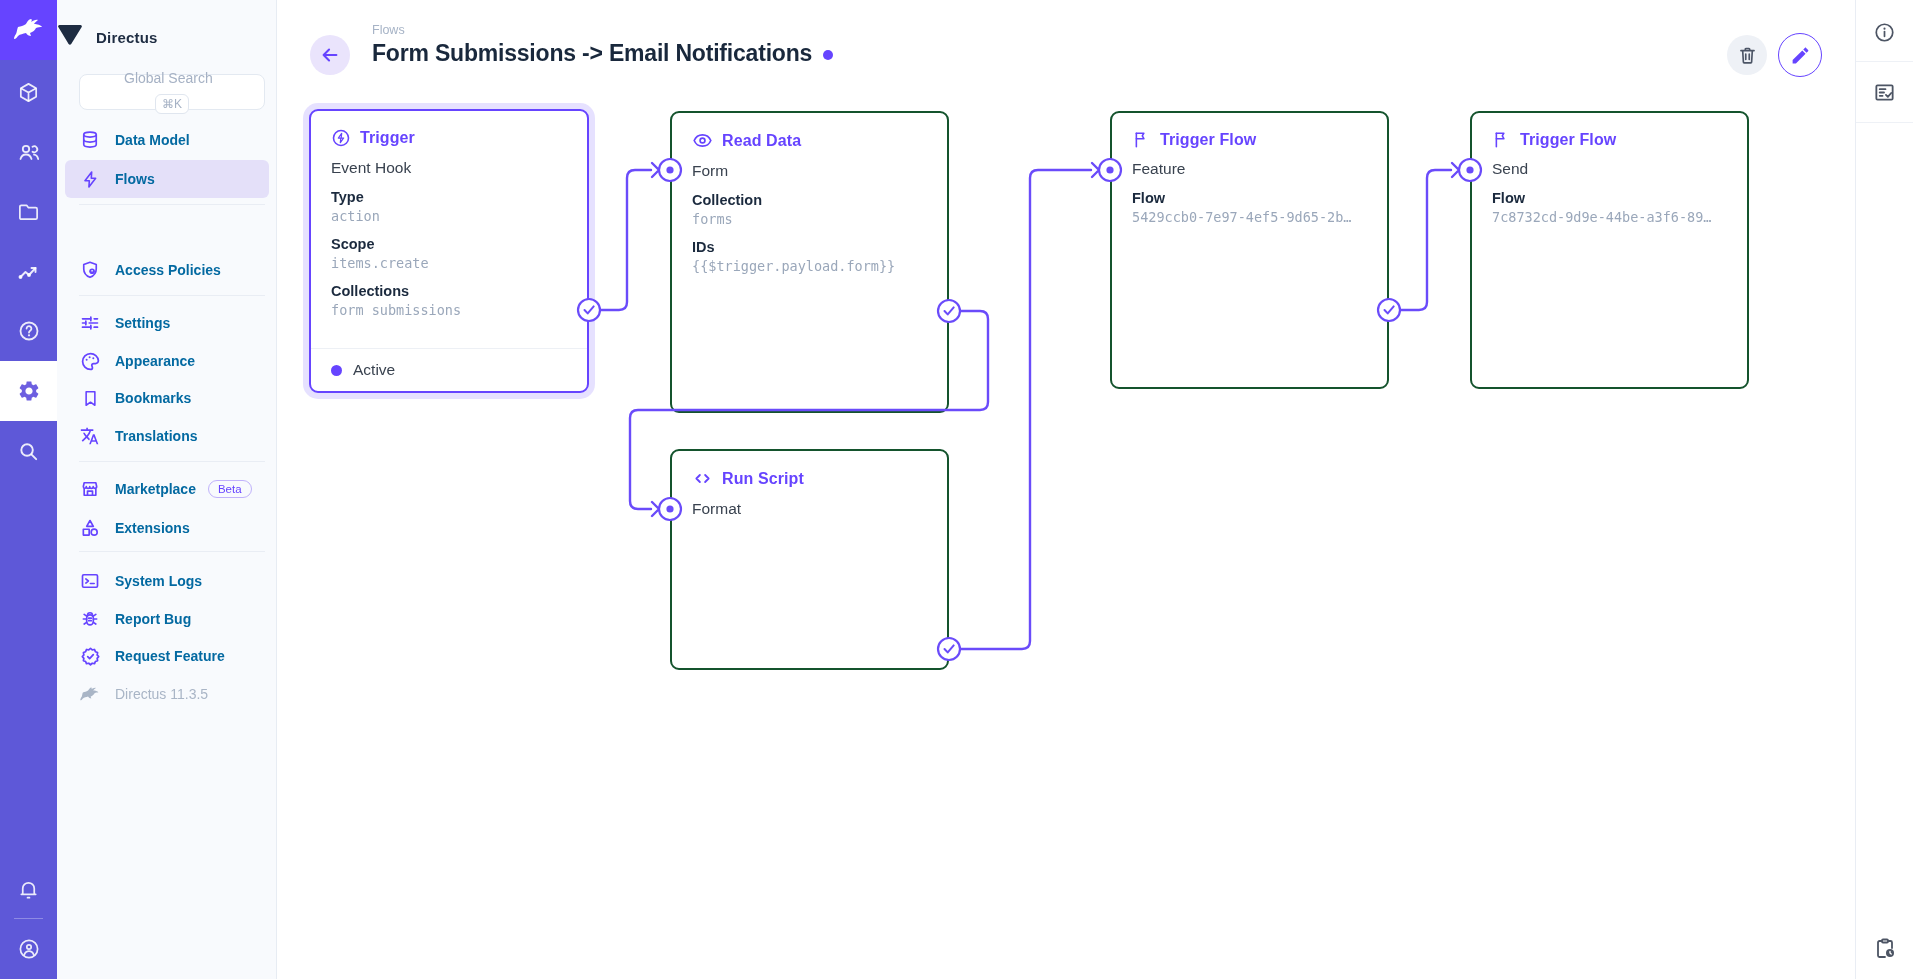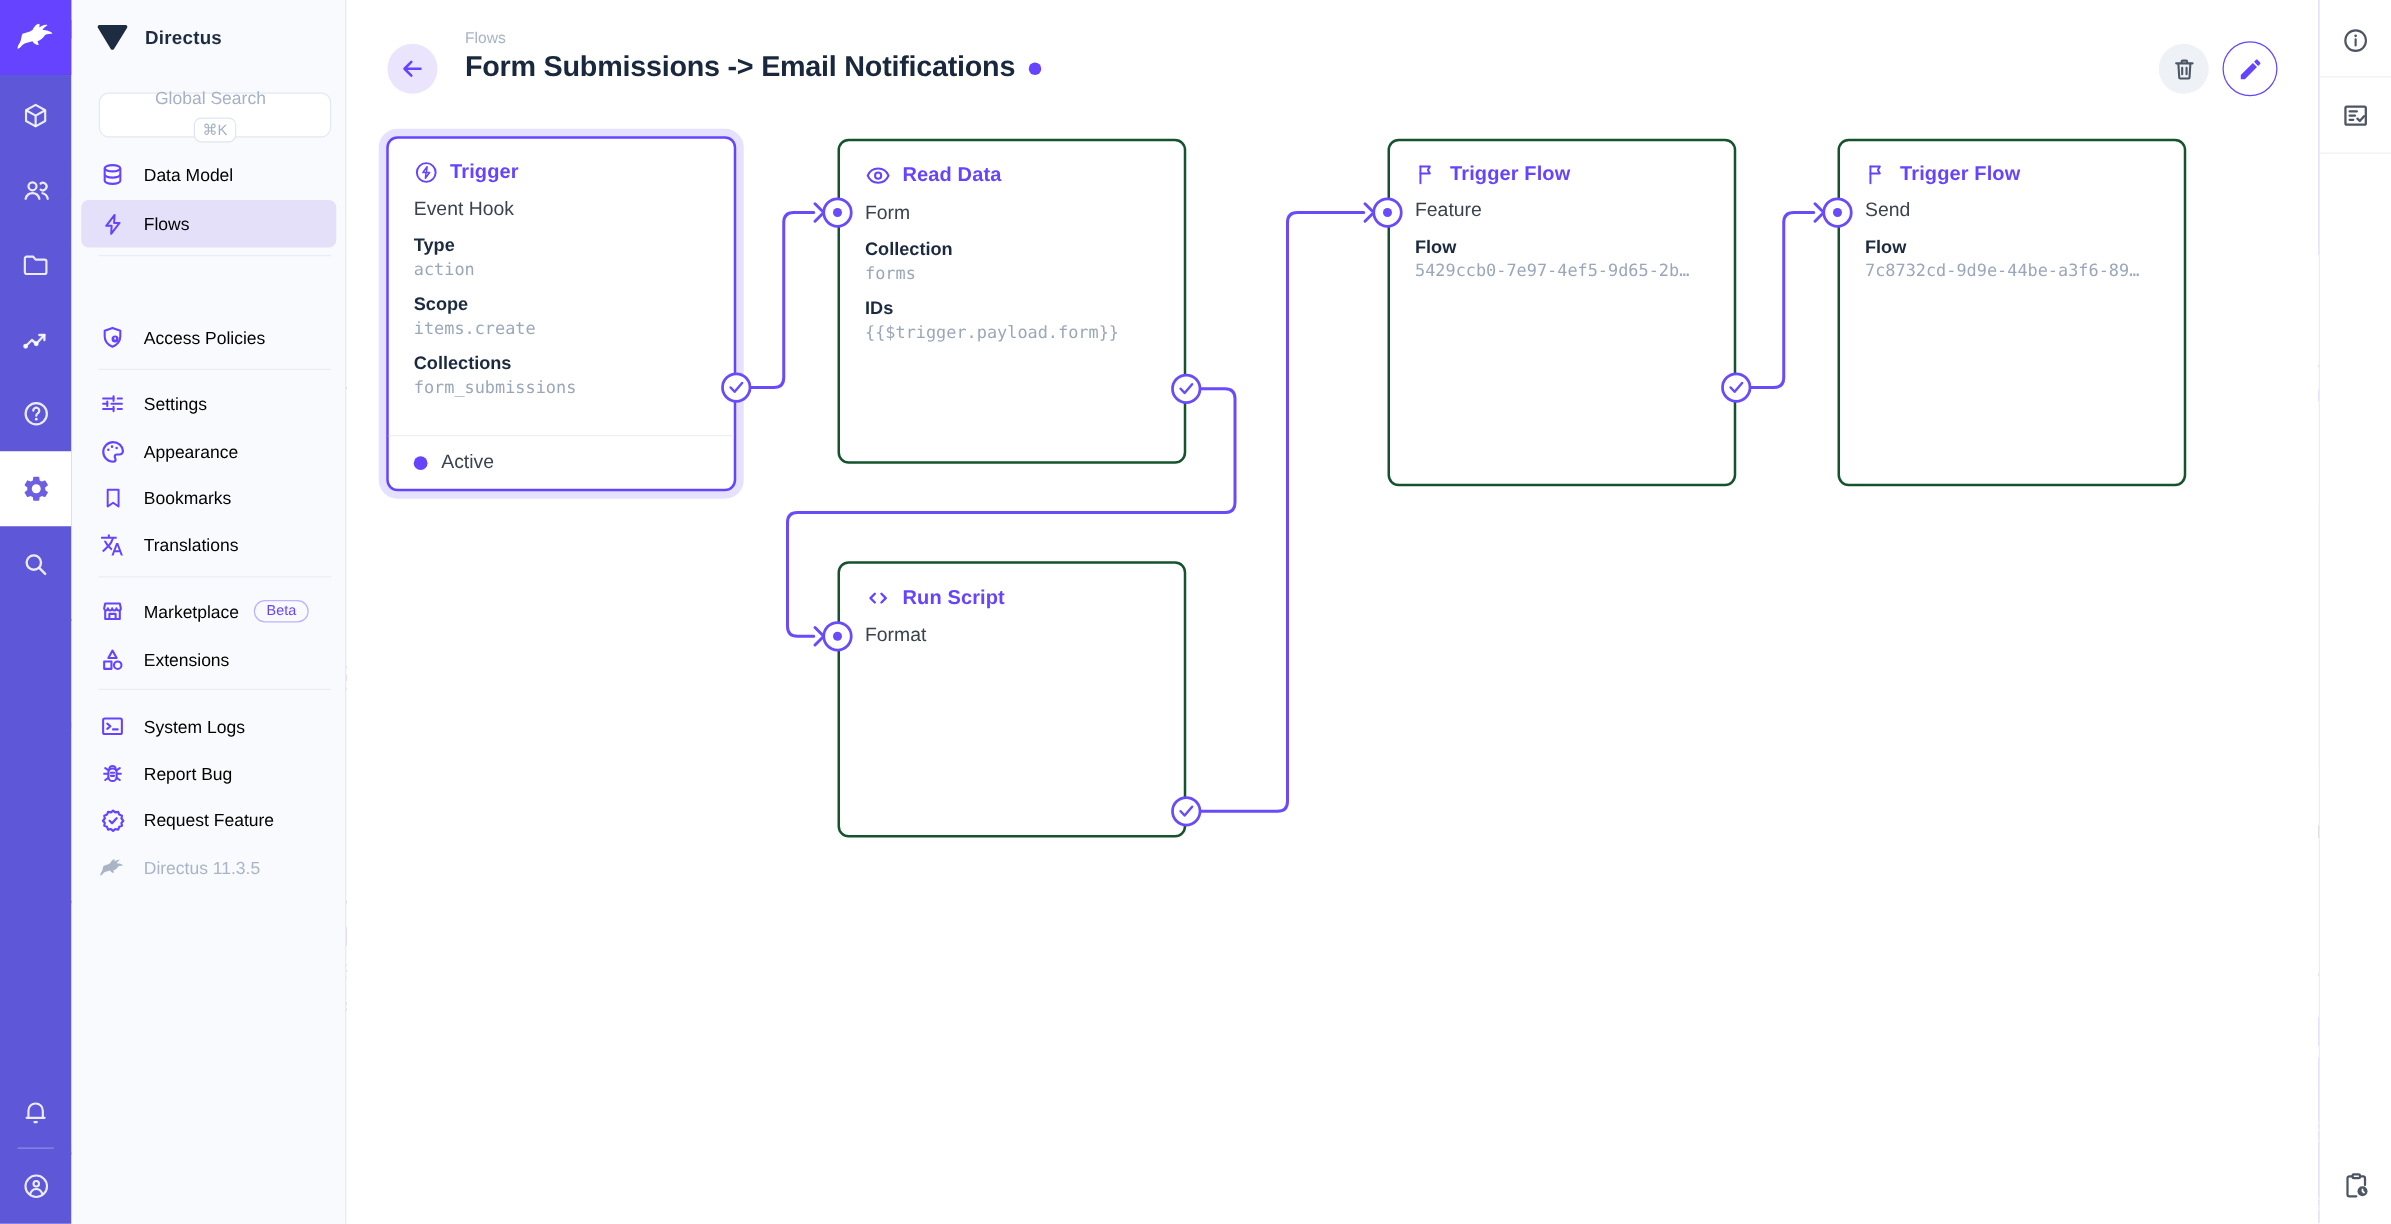--- a/index.html
+++ b/index.html
@@ -10,34 +10,34 @@
   
   .module-bar { position:fixed; left:0; top:0; width:57px; height:979px; background:#5e58d8; z-index:30; }
   .logo-tile { width:57px; height:60px; background:#6644ff; display:flex; align-items:center; justify-content:center; color:#fff; }
   .mod-item { position:absolute; left:0; width:57px; height:60px; display:flex; align-items:center; justify-content:center;
     color:rgba(255,255,255,.88); cursor:pointer; }
   .mod-item.active { background:#fff; color:#6d5fe0; }
   .mod-divider { position:absolute; left:14px; width:29px; height:1px; background:rgba(255,255,255,.3); }
 
   
   .nav-sidebar { position:fixed; left:57px; top:0; width:220px; height:979px; background:#f8fafd; border-right:1px solid #e7ecf3; z-index:20; }
-  .project-head { position:absolute; top:14px; left:0; width:100%; height:32px; display:flex; align-items:center; padding-left:20px; }
+  .project-head { position:absolute; top:14px; left:0; width:100%; height:32px; display:flex; align-items:flex-end; }
   .project-logo { width:26px; height:22px; color:#1e2c42; }
   .project-name { margin-left:13px; font-size:15px; font-weight:700; color:#1e2c42; letter-spacing:.2px; }
   .search-box { position:absolute; left:22px; top:74px; width:186px; height:36px; background:#fff; border:1px solid #e3e9f1;
     border-radius:8px; display:flex; align-items:center; justify-content:center; gap:8px; cursor:text;flex-direction:column; }
   .search-box input { border:none; outline:none; width:96px; font-size:14px; color:#57617a; background:transparent;
     font-family:"Liberation Sans",sans-serif; }
   .search-box input::placeholder { color:#a5b1c4; }
   .kbd-chip { font-size:12px; color:#a5b1c4; border:1px solid #e0e6ef; border-radius:6px; padding:2px 6px; background:#fff; }
   .nav-item { position:absolute; left:8px; width:204px; height:38px; border-radius:6px; display:flex; align-items:center;
     padding-left:14px; cursor:pointer; }
   .nav-item.selected { background:#e4e0f9; }
   .nav-item .nicon { width:22px; height:22px; color:#6644ff; flex:0 0 22px; display:flex; align-items:center; justify-content:center; }
-  .nav-item .nlabel { margin-left:14px; font-size:14px; font-weight:400; color:#000000; white-space:nowrap; }
+  .nav-item .nlabel { margin-left:14px; font-size:14px; font-weight:700; color:#0369a1; white-space:nowrap; }
   .nav-item.dim .nicon { color:#a9b5c6; }
   .nav-item.dim .nlabel { color:#a9b5c6; font-weight:400; }
   .nav-divider { position:absolute; left:22px; width:186px; height:1px; background:#e9edf4; }
   .beta-badge { margin-left:12px; font-size:11.5px; color:#6644ff; border:1px solid #c0b2fb; border-radius:11px; padding:2px 9px; }
 
   
   .right-sidebar { position:fixed; right:0; top:0; width:58px; height:979px; background:#fff; border-left:1px solid #e9edf4; z-index:20; }
   .rs-item { position:absolute; left:0; width:57px; height:60px; display:flex; align-items:center; justify-content:center;
     color:#4d5564; cursor:pointer; }
   .rs-divider { position:absolute; left:0; width:57px; height:1px; background:#eef1f6; }
@@ -362,21 +362,21 @@
           <div class="flabel">Collections</div>
           <div class="fvalue">form_submissions</div>
         </div>
     </div>
     <div class="cfooter">
       <span class="status-dot"></span>
       <span class="stext">Active</span>
     </div>
   </div>
 
-  <div class="card" style="left:393px; top:111px; width:279px; height:260px;">
+  <div class="card" style="left:393px; top:111px; width:279px; height:302px;">
     <div class="card-head">
       <svg width="21" height="21" viewBox="0 0 24 24" fill="none" stroke="currentColor" stroke-width="1.9">
           <path d="M12 5.5c4.5 0 8 2.9 9.5 6.5-1.5 3.6-5 6.5-9.5 6.5S4 15.6 2.5 12C4 8.4 7.5 5.5 12 5.5z"></path>
           <circle cx="12" cy="12" r="2.8"></circle>
         </svg>
       <span class="ctitle">Read Data</span>
     </div>
     <div class="cbody">
       <div class="crow-sub">Form</div>
       <div class="cfield">

